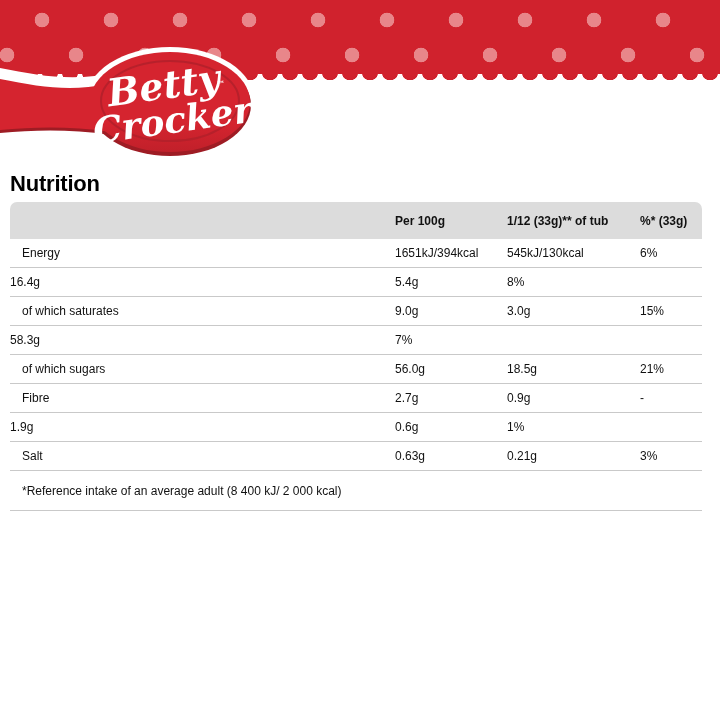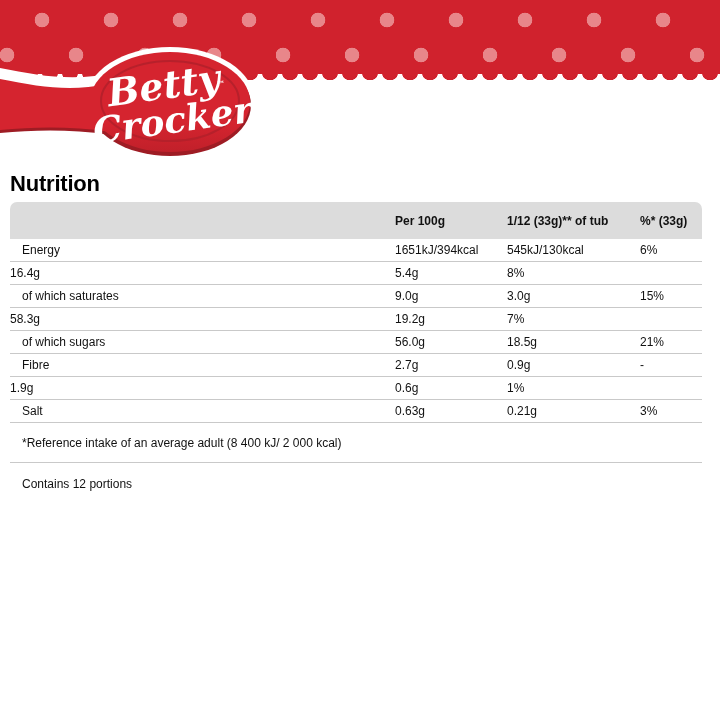--- a/index.html
+++ b/index.html
@@ -36,21 +36,21 @@
   }
 
   
   .ntable { position:absolute; left:10px; top:202px; width:692px; font-size:12px; }
   .thead {
     height:37px; background:var(--header-gray,#dcdcdc); border-radius:7px 7px 0 0;
     display:grid; grid-template-columns:385px 112px 133px 1fr; align-items:center;
     font-weight:bold;
   }
   .row {
-    height:23px; box-sizing:border-box;
+    height:29px; box-sizing:border-box;
     display:grid; grid-template-columns:385px 112px 133px 1fr; align-items:center;
     border-bottom:1px solid #c9c9c9;
   }
   .cell-label { padding-left:12px; }
   .note {
     height:40.4px; box-sizing:border-box; display:flex; align-items:center;
     padding-left:12px; border-bottom:1px solid #c9c9c9;text-align:center;
   }
   .note.last { border-bottom:none; }
 </style>
@@ -120,21 +120,20 @@
 
     <div class="row">
       <div class="cell-label">of which saturates</div>
       <div>9.0g</div>
       <div>3.0g</div>
       <div>15%</div>
     </div>
 
     <div class="row">
       <div>58.3g</div>
-      <div>19.2g</div>
       <div>7%</div>
     </div>
 
     <div class="row">
       <div class="cell-label">of which sugars</div>
       <div>56.0g</div>
       <div>18.5g</div>
       <div>21%</div>
     </div>
 
@@ -152,16 +151,15 @@
     </div>
 
     <div class="row">
       <div class="cell-label">Salt</div>
       <div>0.63g</div>
       <div>0.21g</div>
       <div>3%</div>
     </div>
 
     <div class="note">*Reference intake of an average adult (8 400 kJ/ 2 000 kcal)</div>
-    <div class="note last">Contains 12 portions</div>
 
   </section>
 </div>
 
 </body></html>

